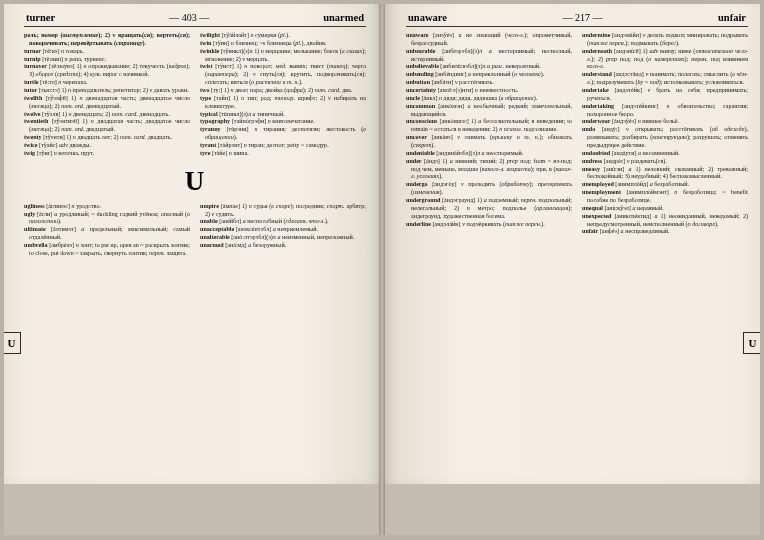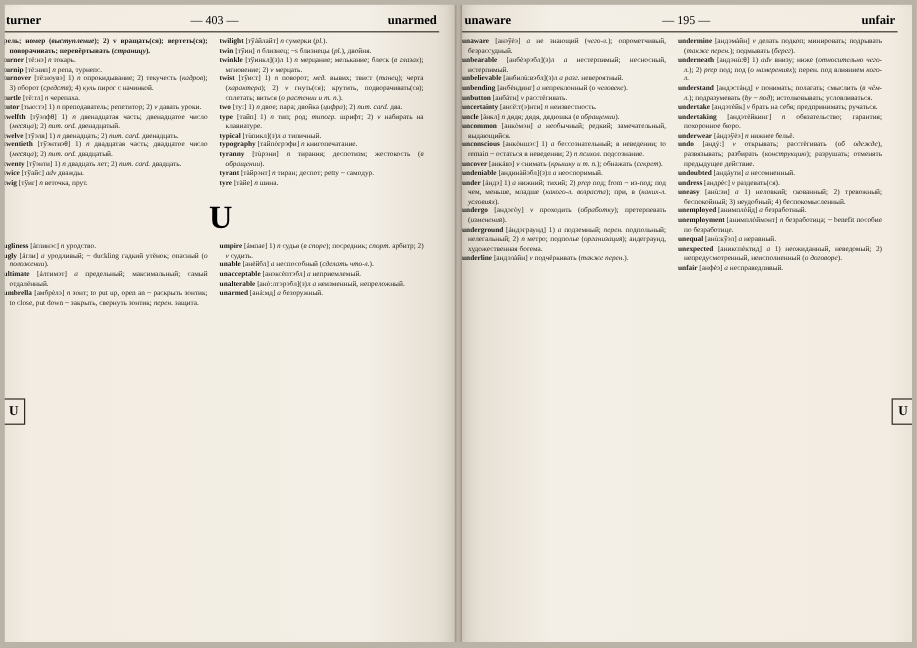--- a/index.html
+++ b/index.html
@@ -16,24 +16,24 @@
   .spread {
     position: relative;
     width: 764px;
     height: 540px;
     display: flex;
     background: #c3bcb0;
   }
   .page {
     position: relative;
     width: 382px;
-    height: 540px;
+    height: 484px;
     box-sizing: border-box;
     background: #efe9df;
-    padding: 12px 16px 10px 3px;
+    padding: 12px 16px 10px 24px;
   }
   .page.left {
     background: linear-gradient(to right, #e7e1d6 0%, #f2ece2 6%, #f4efe6 80%, #e2dbcf 100%);
     box-shadow: inset -10px 0 16px -10px rgba(90,80,66,0.45);
   }
   .page.right {
     background: linear-gradient(to left, #e7e1d6 0%, #f2ece2 6%, #f4efe6 80%, #e2dbcf 100%);
     box-shadow: inset 10px 0 16px -10px rgba(90,80,66,0.45);
   }
   .header {
@@ -186,21 +186,21 @@
         <div class="entry"><b>unarmed</b> [анá:мд] <i>a</i> безоружный.</div>
       </div>
     </div>
 
     <div class="thumb-index thumb-left">U</div>
   </div>
 
   <div class="page right">
     <div class="header">
       <span class="hw">unaware</span>
-      <span class="pno">— 195 —</span>
+      <span class="pno">— 217 —</span>
       <span class="hw">unfair</span>
     </div>
     <div class="rule"></div>
     <div class="cols">
       <div class="col">
         <div class="entry"><b>unaware</b> [анэўèэ] <i>a</i> не знающий (<i>чего-л.</i>); опрометчивый, безрассудный.</div>
         <div class="entry"><b>unbearable</b> [анбèэрэбл](з)л <i>a</i> нестерпимый; несносный, истерпимый.</div>
         <div class="entry"><b>unbelievable</b> [анбилù:вэбл](з)л <i>a</i> <i>разг.</i> невероятный.</div>
         <div class="entry"><b>unbending</b> [анбèндинг] <i>a</i> непреклонный (<i>о человеке</i>).</div>
         <div class="entry"><b>unbutton</b> [анбáтн] <i>v</i> расстёгивать.</div>

